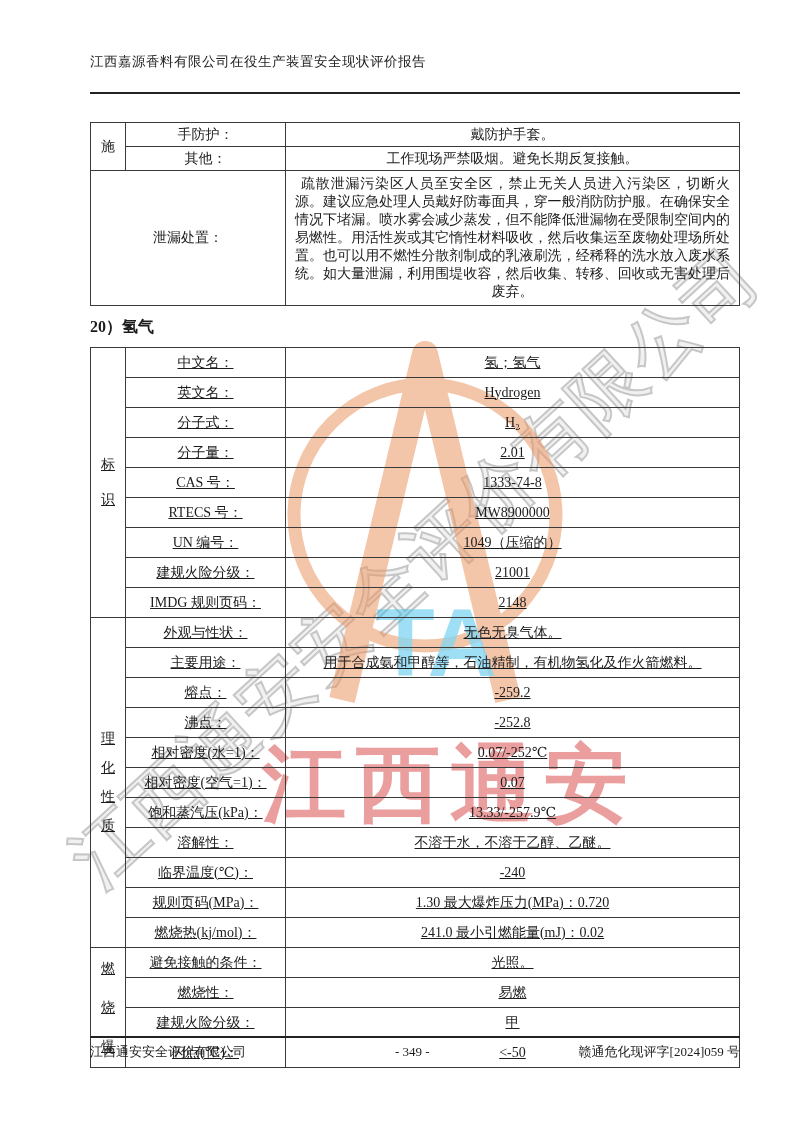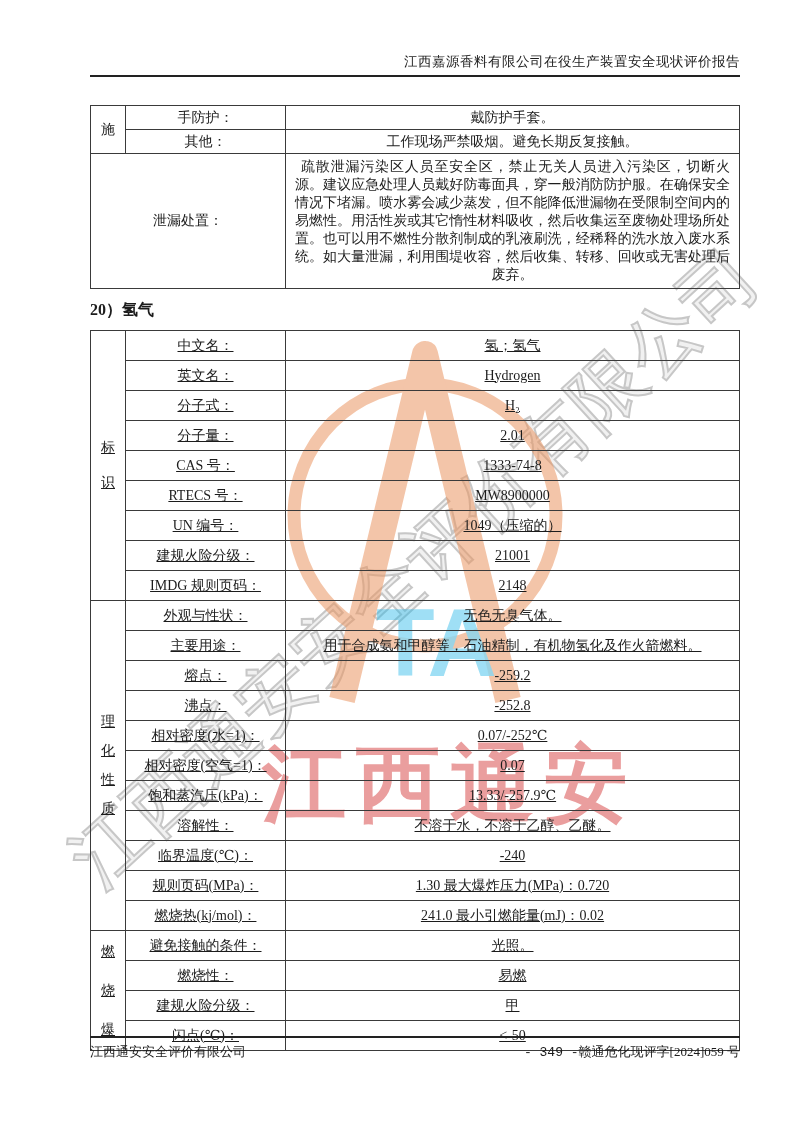--- a/index.html
+++ b/index.html
@@ -22,22 +22,22 @@
   .wm-logo{position:absolute;left:280px;top:338px;opacity:0.55;}
   .wm-red{
     position:absolute;left:262px;top:742px;
     font-size:84px;font-weight:bold;letter-spacing:10px;line-height:1;
     color:#d94f4f;opacity:0.55;white-space:nowrap;
     font-family:"Liberation Sans","DejaVu Sans",sans-serif;
   }
   
   .content{position:relative;z-index:1;}
   .header{
-    margin:0 54px 0 90px;padding-top:53px;padding-bottom:4px;
-    text-align:right;font-size:13.5px;letter-spacing:0.5px;
+    margin:0 54px 0 90px;padding-top:53px;padding-bottom:21px;
+    text-align:left;font-size:13.5px;letter-spacing:0.5px;
     border-bottom:2px solid #222;
   }
   table{border-collapse:collapse;table-layout:fixed;
     margin-left:90px;width:650px;font-size:14px;}
   table,td{border:1px solid #3a3a3a;}
   table{border-width:1.5px;}
   td{padding:1px 4px;text-align:center;vertical-align:middle;overflow:hidden;}
   .col-group{width:35px;}
   .col-label{width:160px;}
   .top-table{margin-top:28px;}
@@ -54,21 +54,21 @@
   .vert{display:flex;flex-direction:column;align-items:center;justify-content:center;}
   .g0 .vert{gap:17px;}
   .g1 .vert{gap:11px;}
   .g2 .vert{gap:21px;}
   .footer{
     position:absolute;left:90px;right:54px;top:1036px;z-index:1;
     border-top:2px solid #222;padding-top:5px;
     display:flex;justify-content:space-between;align-items:baseline;
     font-size:13px;
   }
-  .footer .center{flex:1;text-align:right;font-family:Liberation Mono, monospace;}
+  .footer .center{flex:1;text-align:center;}
   .footer .left,.footer .right{white-space:nowrap;}
 </style>
 </head>
 <body>
 
 <div class="page">
 
   <div class="wm-layer">
     <div class="wm-diagonal">江西通安安全评价有限公司</div>
     <svg class="wm-logo" width="290" height="372" viewBox="0 0 290 372">

